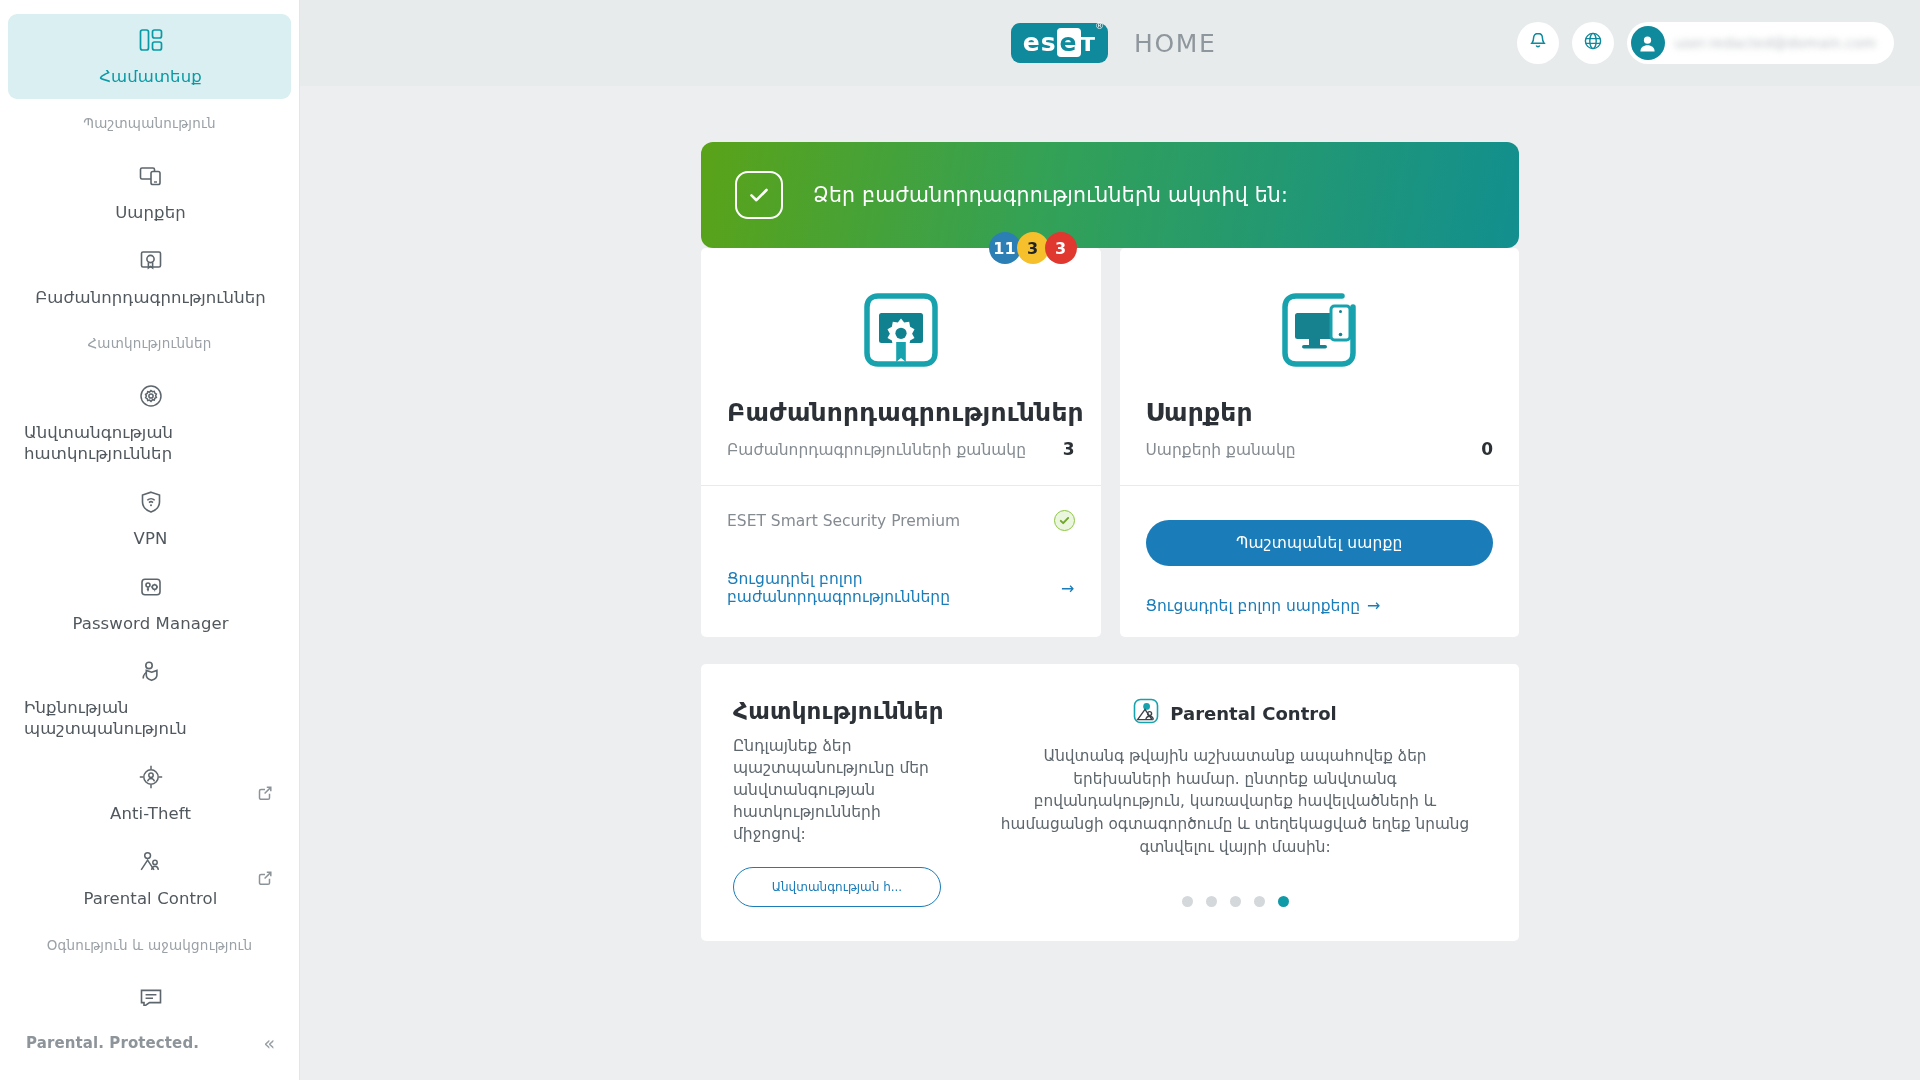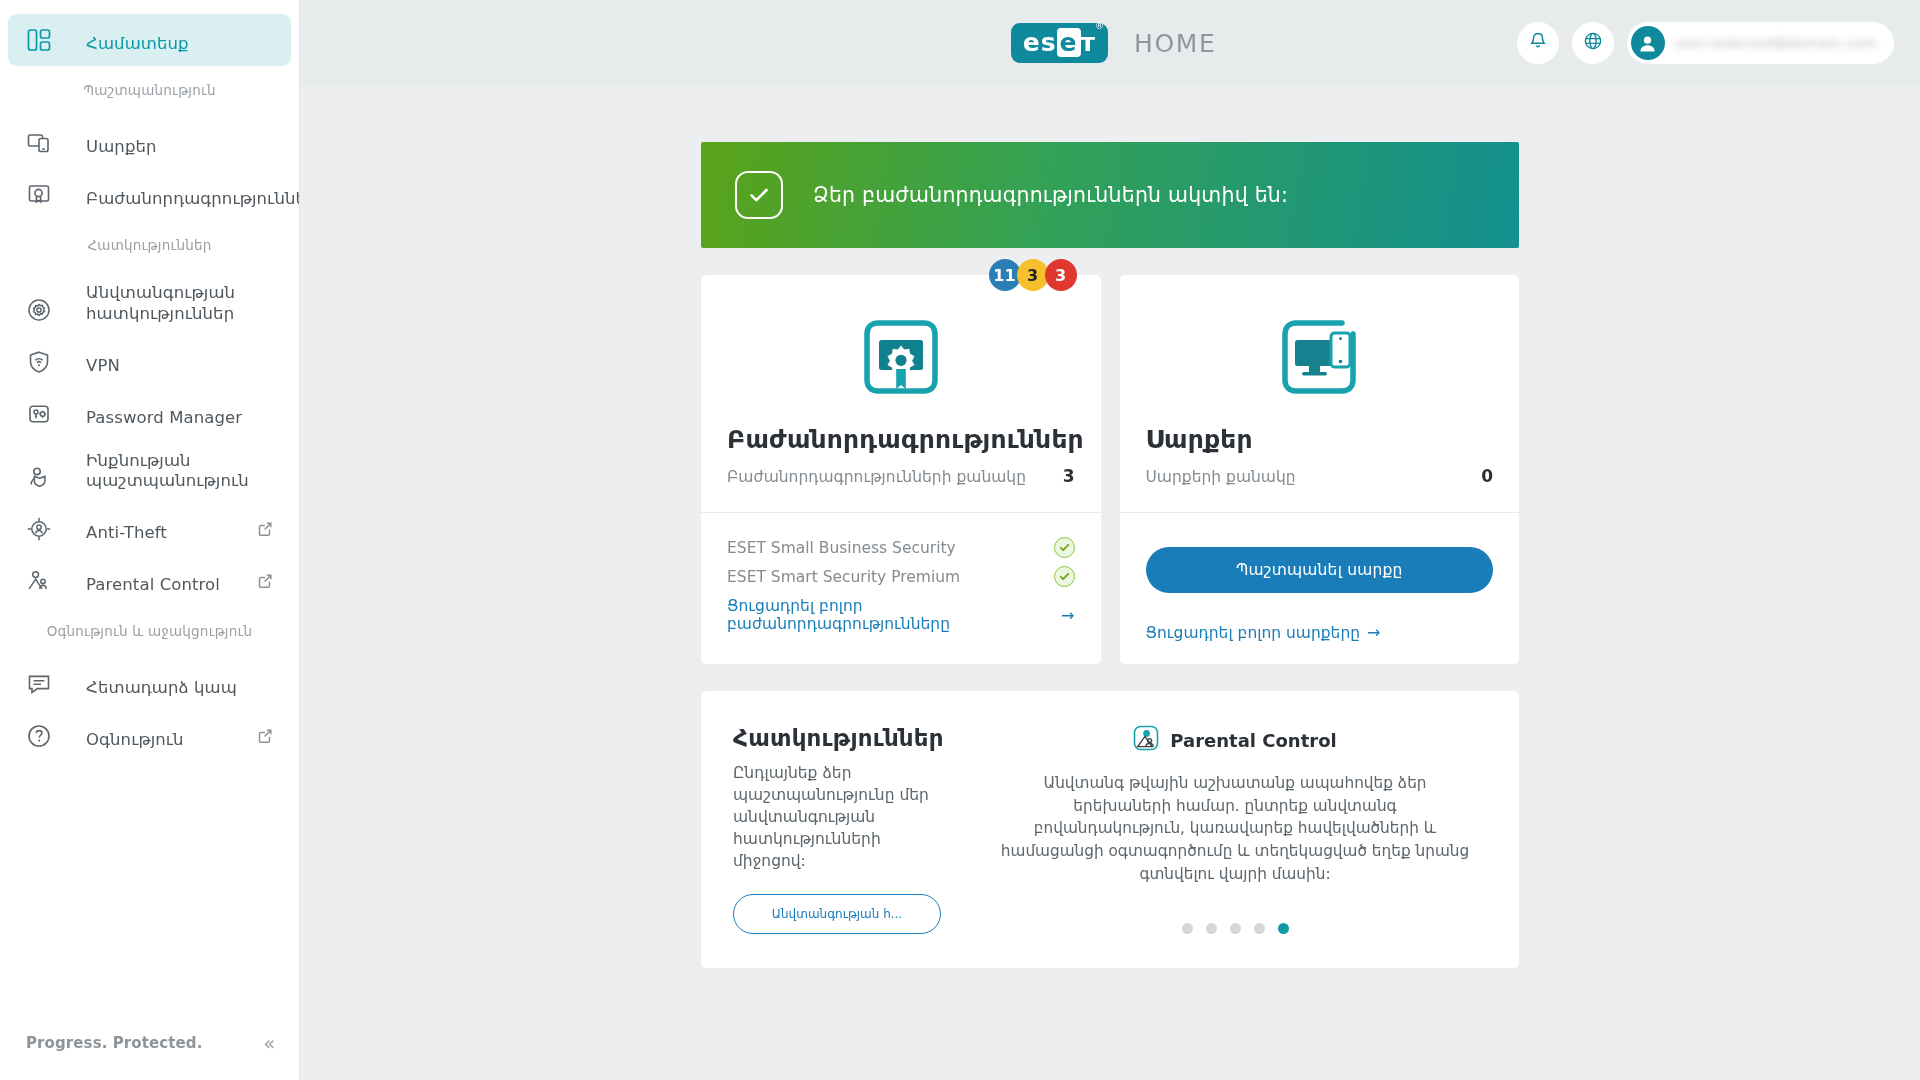--- a/index.html
+++ b/index.html
@@ -16,28 +16,29 @@
     width: 300px; height: 1080px;
     background: #ffffff;
     display: flex; flex-direction: column;
     position: relative;
     flex: 0 0 300px;
     border-right: 1px solid #e3e5e7;
   }
   .sidebar-scroll { flex: 1 1 auto; padding: 14px 0 0 0; overflow: hidden; }
 
   .nav-item {
-    display: flex; align-items: flex-end;
-    gap: 32px;
+    display: flex; align-items: center;
+    gap: 12px;
     padding: 11px 14px 11px 16px;
     margin: 0 8px;
     border-radius: 9px;
     cursor: pointer;
     min-height: 48px;
     position: relative;
+    flex-direction: column;
   }
   .nav-item .ico {
     width: 30px; height: 30px;
     flex: 0 0 30px;
     display: flex; align-items: center; justify-content: center;
     color: #5d666c;
   }
   .nav-item .lbl {
     font-size: 16.5px;
     color: #50585e;
@@ -143,24 +144,23 @@
     flex: 1 1 auto; overflow: hidden;
     display: flex; flex-direction: column; align-items: center;
     padding-top: 56px;
   }
   .wrap { width: 818px; }
 
   
   .banner {
     height: 106px;
     background: linear-gradient(100deg, #5aa318 0%, #33a156 42%, #128f8f 100%);
-    border-radius: 2px;
+    border-radius: 12px;
     display: flex; align-items: center;
     padding: 0 34px; gap: 30px;
-    margin-bottom: 27px;
   }
   .banner .check {
     width: 48px; height: 48px; flex: 0 0 48px;
     border: 2.5px solid #fff; border-radius: 13px;
     display: flex; align-items: center; justify-content: center;
     color: #fff;
   }
   .banner .btxt { color: #fff; font-size: 20.5px; letter-spacing: .2px; }
 
   
@@ -422,21 +422,21 @@
         <span class="ext">
           <svg width="16" height="16" viewBox="0 0 16 16" fill="none" stroke="currentColor" stroke-width="1.5">
             <path d="M12.5 8.8v4.1c0 .8-.7 1.4-1.5 1.4H4c-.8 0-1.5-.6-1.5-1.4V5.9c0-.8.7-1.4 1.5-1.4h4"></path>
             <path d="M9.8 2.2h4v4M13.5 2.6 7.6 8.5"></path>
           </svg>
         </span>
       </div>
     </div>
 
     <div class="sidebar-footer">
-      <span class="tag">Progress. Protected.</span>
+      <span class="tag">Parental. Protected.</span>
       <span class="collapse-btn">«</span>
     </div>
   </aside>
 
   <div class="main">
 
     <header class="topbar">
       <div class="brand">
         <span class="eset-logo">
           <span>es</span>
@@ -512,28 +512,20 @@
               <div class="stat-row">
                 <span class="stat-label">Բաժանորդագրությունների քանակը</span>
                 <span class="stat-value">3</span>
               </div>
             </div>
 
             <div class="card-sep"></div>
 
             <div class="card-body">
               <div class="sub-row">
-                <span class="sub-name">ESET Small Business Security</span>
-                <span class="sub-ok">
-                  <svg width="13" height="13" viewBox="0 0 13 13" fill="none" stroke="currentColor" stroke-width="1.9" stroke-linecap="round" stroke-linejoin="round">
-                    <path d="M2.8 6.8 5.2 9.2 10.2 3.9"></path>
-                  </svg>
-                </span>
-              </div>
-              <div class="sub-row">
                 <span class="sub-name">ESET Smart Security Premium</span>
                 <span class="sub-ok">
                   <svg width="13" height="13" viewBox="0 0 13 13" fill="none" stroke="currentColor" stroke-width="1.9" stroke-linecap="round" stroke-linejoin="round">
                     <path d="M2.8 6.8 5.2 9.2 10.2 3.9"></path>
                   </svg>
                 </span>
               </div>
               <div class="card-link">
                 <span>Ցուցադրել բոլոր բաժանորդագրությունները</span>
                 <span class="arw">→</span>

